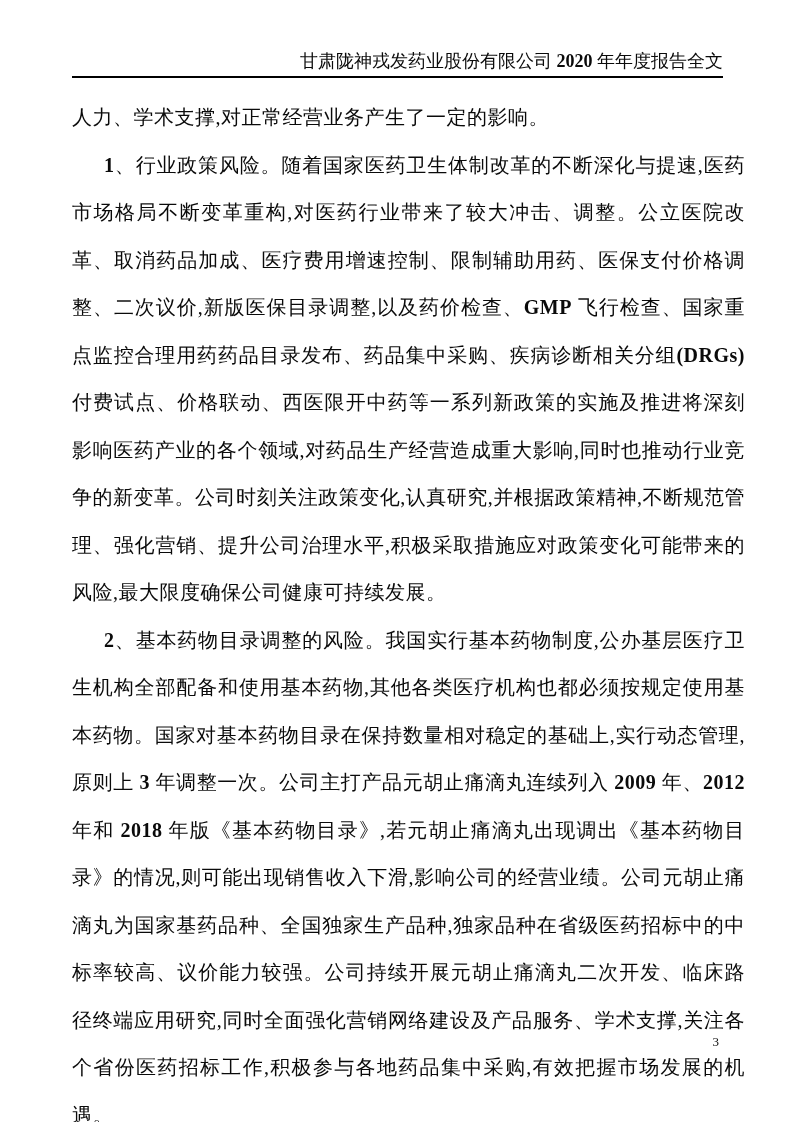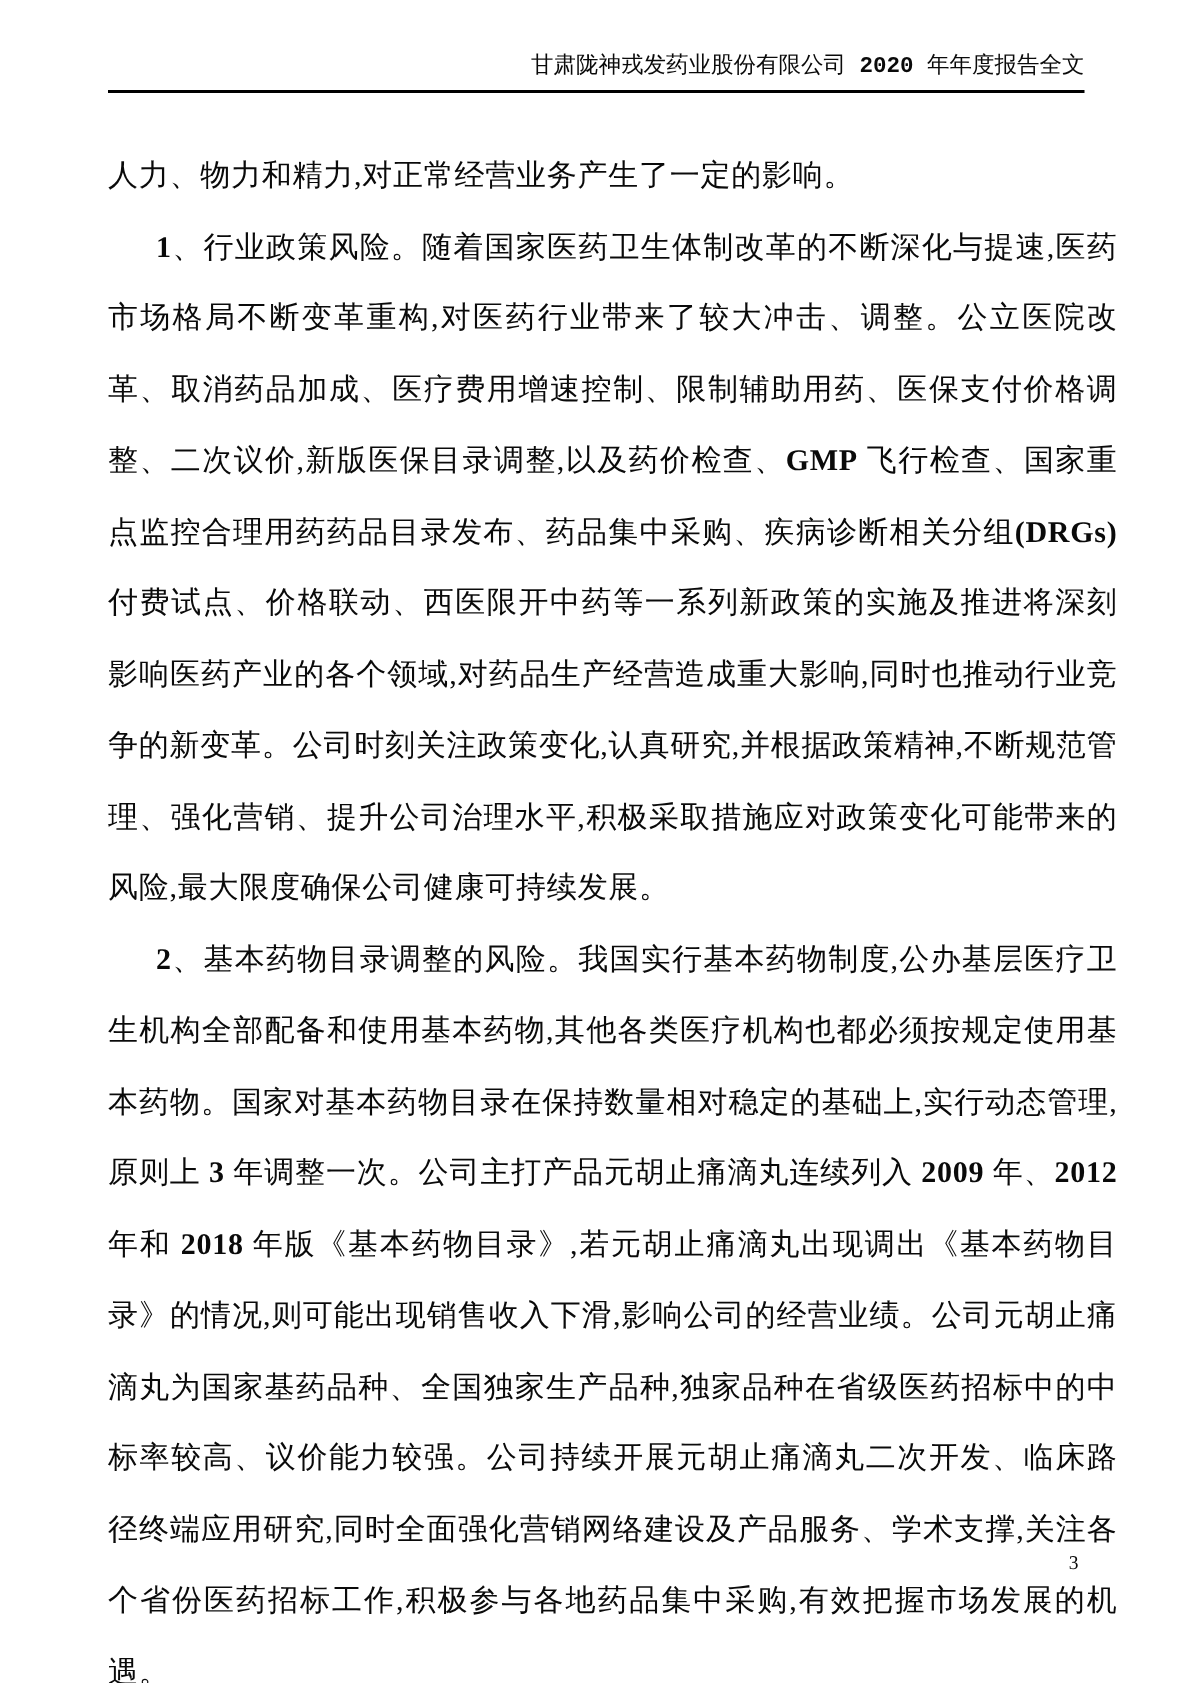--- a/index.html
+++ b/index.html
@@ -11,28 +11,27 @@
     margin: 0 auto;
     background: #ffffff;
     color: #0a0a0a;
     font-family: "Liberation Serif", "DejaVu Serif", serif;
     overflow: hidden;
   }
   .header-wrap {
     position: absolute;
     left: 72px;
     right: 70px;
-    top: 34px;
+    top: 50px;
     text-align: right;
-    font-size: 15px;
+    font-size: 18px;
     line-height: 22px;
     padding-bottom: 4px;
     border-bottom: 2px solid #000000;
     white-space: nowrap;
-    font-family: Liberation Mono, monospace;
   }
   .body-text {
     position: absolute;
     left: 72px;
     right: 48px;
     top: 94px;
     font-size: 20px;
     line-height: 47.5px;
     text-align: justify;
     text-justify: inter-character;
@@ -49,18 +48,18 @@
   }
 </style>
 </head>
 <body>
 
 <div class="page">
   <div class="header-wrap">
     <span>甘肃陇神戎发药业股份有限公司 <b>2020</b> 年年度报告全文</span>
   </div>
   <div class="body-text">
-      <div class="para">人力、物力和精力,对正常经营业务产生了一定的影响。</div>
+      <div class="para">人力、学术支撑,对正常经营业务产生了一定的影响。</div>
       <div class="para indent"><b>1</b>、行业政策风险。随着国家医药卫生体制改革的不断深化与提速,医药市场格局不断变革重构,对医药行业带来了较大冲击、调整。公立医院改革、取消药品加成、医疗费用增速控制、限制辅助用药、医保支付价格调整、二次议价,新版医保目录调整,以及药价检查、<b>GMP</b> 飞行检查、国家重点监控合理用药药品目录发布、药品集中采购、疾病诊断相关分组<b>(DRGs)</b>付费试点、价格联动、西医限开中药等一系列新政策的实施及推进将深刻影响医药产业的各个领域,对药品生产经营造成重大影响,同时也推动行业竞争的新变革。公司时刻关注政策变化,认真研究,并根据政策精神,不断规范管理、强化营销、提升公司治理水平,积极采取措施应对政策变化可能带来的风险,最大限度确保公司健康可持续发展。</div>
       <div class="para indent"><b>2</b>、基本药物目录调整的风险。我国实行基本药物制度,公办基层医疗卫生机构全部配备和使用基本药物,其他各类医疗机构也都必须按规定使用基本药物。国家对基本药物目录在保持数量相对稳定的基础上,实行动态管理,原则上 <b>3</b> 年调整一次。公司主打产品元胡止痛滴丸连续列入 <b>2009</b> 年、<b>2012</b> 年和 <b>2018</b> 年版《基本药物目录》,若元胡止痛滴丸出现调出《基本药物目录》的情况,则可能出现销售收入下滑,影响公司的经营业绩。公司元胡止痛滴丸为国家基药品种、全国独家生产品种,独家品种在省级医药招标中的中标率较高、议价能力较强。公司持续开展元胡止痛滴丸二次开发、临床路径终端应用研究,同时全面强化营销网络建设及产品服务、学术支撑,关注各个省份医药招标工作,积极参与各地药品集中采购,有效把握市场发展的机遇。</div>
     </div>
   <div class="page-num">3</div>
 </div>
 
 </body></html>

